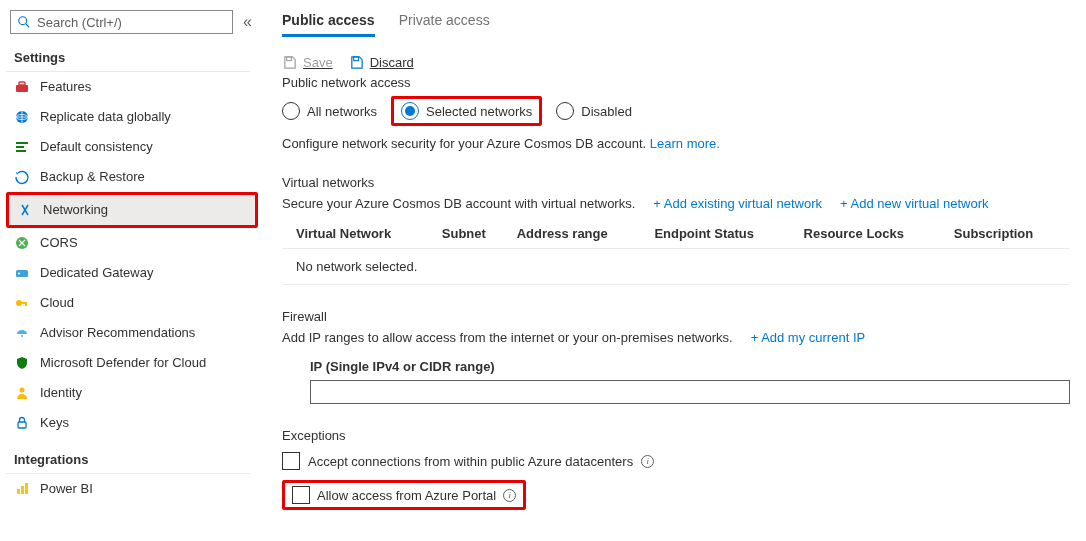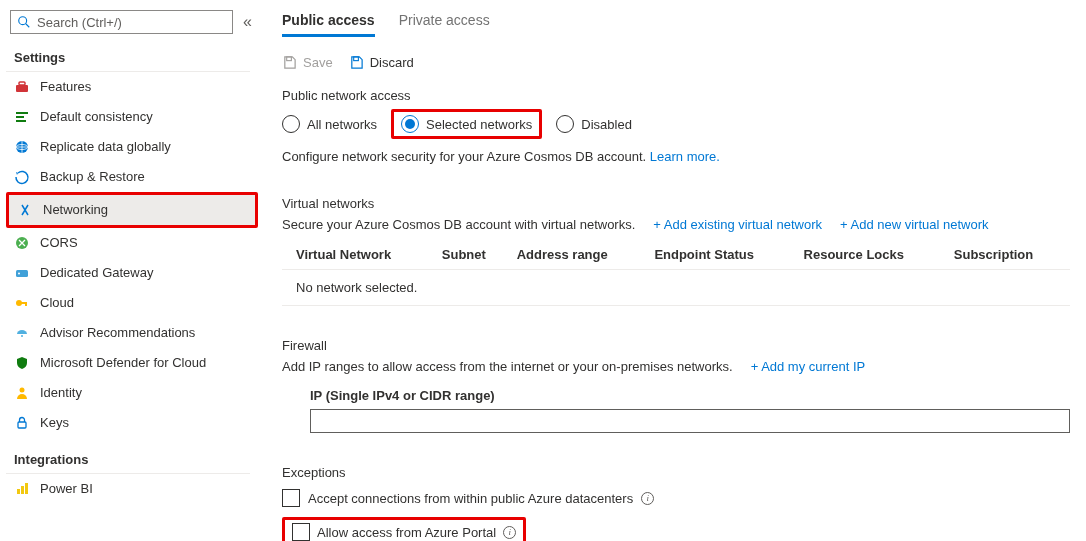--- a/index.html
+++ b/index.html
@@ -17,34 +17,34 @@
     .nav-item.selected { background: #edebe9; }
     .nav-item .icon { width: 16px; height: 16px; display: flex; align-items: center; justify-content: center; }
     .hl-red { border: 3px solid #e80000; border-radius: 2px; }
     .hl-networking { padding-right: 0; }
     .integrations-header { margin-top: 10px; }
     
     .main { flex: 1; padding: 6px 16px 10px 24px; overflow: hidden; }
     .tabs { display: flex; gap: 24px; border-bottom: none; margin-bottom: 18px; }
     .tab { padding: 6px 0; font-size: 14px; cursor: pointer; color: #737373; }
     .tab.active { font-weight: 600; border-bottom: 3px solid #0078d4; color: #323130; }
-    .toolbar { display: flex; gap: 16px; margin-bottom: 18px; align-items: center; }
+    .toolbar { display: flex; gap: 16px; margin-bottom: 5px; align-items: center; text-decoration: underline; }
     .tool-btn { display: flex; align-items: center; gap: 6px; cursor: pointer; color: #323130; }
     .tool-btn.disabled { color: #a19f9d; cursor: default; }
     .tool-btn svg { width: 15px; height: 15px; }
     .subhead { font-size: 13px; color: #323130; margin-bottom: 6px; }
     .radio-row { display: flex; gap: 14px; align-items: center; margin-bottom: 10px; }
     .radio { display: flex; align-items: center; gap: 7px; cursor: pointer; }
     .radio-outer { width: 18px; height: 18px; border: 1px solid #323130; border-radius: 50%; display: flex; align-items: center; justify-content: center; }
     .radio.selected .radio-outer { border-color: #0078d4; }
     .radio-inner { width: 10px; height: 10px; border-radius: 50%; }
     .radio.selected .radio-inner { background: #0078d4; }
     .desc { font-size: 13px; color: #323130; }
     .link { color: #0078d4; cursor: pointer; }
-    .section { margin-top: 32px; }
+    .section { margin-top: 24px; }
     .section-title { font-size: 13px; color: #323130; margin-bottom: 6px; }
     .row-links { display: flex; align-items: center; gap: 18px; margin-bottom: 8px; }
     table.vnet { width: 100%; border-collapse: collapse; font-size: 13px; }
     table.vnet th { text-align: left; font-weight: 600; padding: 7px 6px 7px 6px; border-bottom: 1px solid #edebe9; }
     table.vnet th:first-child { padding-left: 14px; }
     table.vnet td { padding: 10px 6px 10px 14px; border-bottom: 1px solid #edebe9; color: #323130; }
     .indent-label { font-weight: 600; padding: 6px 0 6px 28px; }
     .ip-input { width: 760px; height: 24px; border: 1px solid #605e5c; margin-left: 28px; padding: 2px 6px; }
     .checkbox-row { display: flex; align-items: center; gap: 8px; padding: 3px 0; }
     .checkbox { width: 18px; height: 18px; border: 1px solid #323130; background: #fff; }
@@ -76,36 +76,36 @@
           <svg viewBox="0 0 16 16">
             <rect x="2" y="6" width="12" height="7" rx="1" fill="#d13438"></rect>
             <rect x="5" y="3" width="6" height="3" rx="1" fill="none" stroke="#d13438" stroke-width="1.5"></rect>
           </svg>
         </span>
       <span>Features</span>
     </div>
     <div class="nav-item">
       <span class="icon">
           <svg viewBox="0 0 16 16">
+            <circle cx="8" cy="8" r="6" fill="#0078d4"></circle>
+            <ellipse cx="8" cy="8" rx="6" ry="2.5" fill="none" stroke="#fff" stroke-width="0.8"></ellipse>
+            <path d="M8 2 v12 M2 8 h12" stroke="#fff" stroke-width="0.8"></path>
+          </svg>
+        </span>
+      <span>Replicate data globally</span>
+    </div>
+    <div class="nav-item">
+      <span class="icon">
+          <svg viewBox="0 0 16 16">
             <rect x="2" y="3" width="12" height="2" fill="#107c10"></rect>
             <rect x="2" y="7" width="8" height="2" fill="#107c10"></rect>
             <rect x="2" y="11" width="10" height="2" fill="#107c10"></rect>
           </svg>
         </span>
       <span>Default consistency</span>
-    </div>
-    <div class="nav-item">
-      <span class="icon">
-          <svg viewBox="0 0 16 16">
-            <circle cx="8" cy="8" r="6" fill="#0078d4"></circle>
-            <ellipse cx="8" cy="8" rx="6" ry="2.5" fill="none" stroke="#fff" stroke-width="0.8"></ellipse>
-            <path d="M8 2 v12 M2 8 h12" stroke="#fff" stroke-width="0.8"></path>
-          </svg>
-        </span>
-      <span>Replicate data globally</span>
     </div>
     <div class="nav-item">
       <span class="icon">
           <svg viewBox="0 0 16 16">
             <path d="M4 4 a6 6 0 1 1 -2 4" fill="none" stroke="#0078d4" stroke-width="1.5"></path>
             <path d="M2 3 l2 1 l-1 2 z" fill="#0078d4"></path>
           </svg>
         </span>
       <span>Backup &amp; Restore</span>
     </div>

